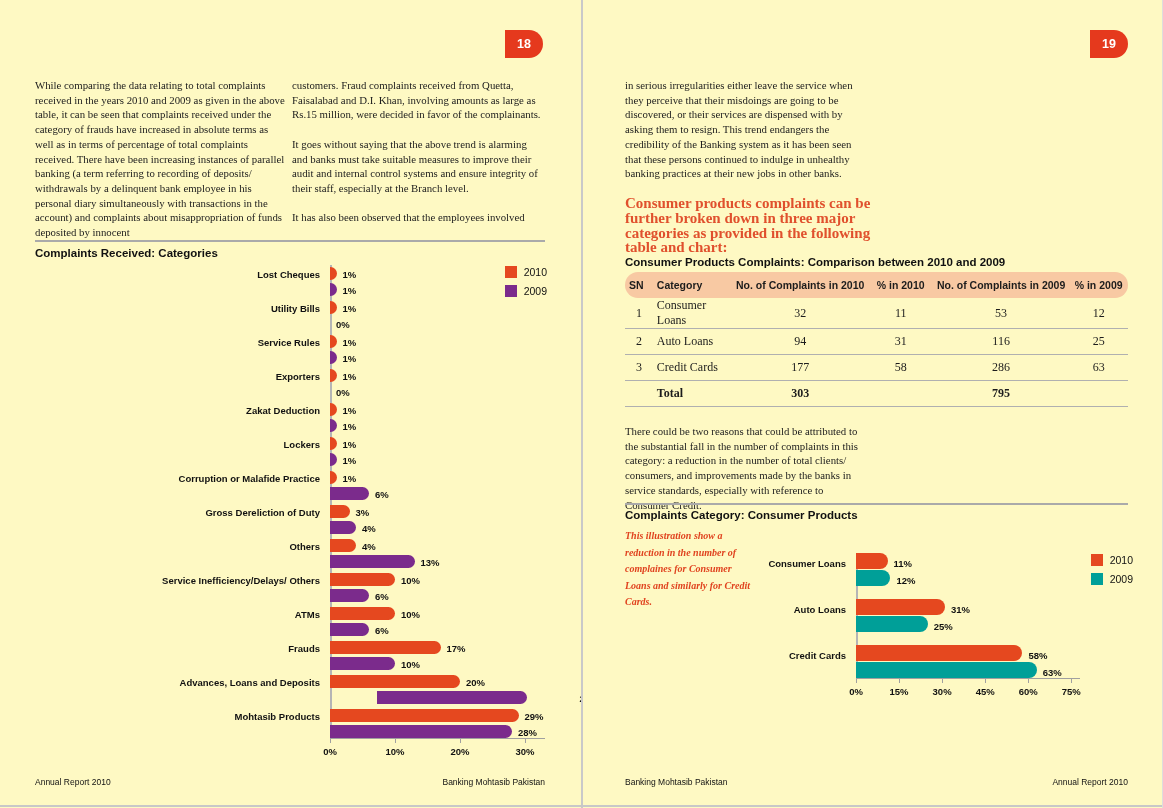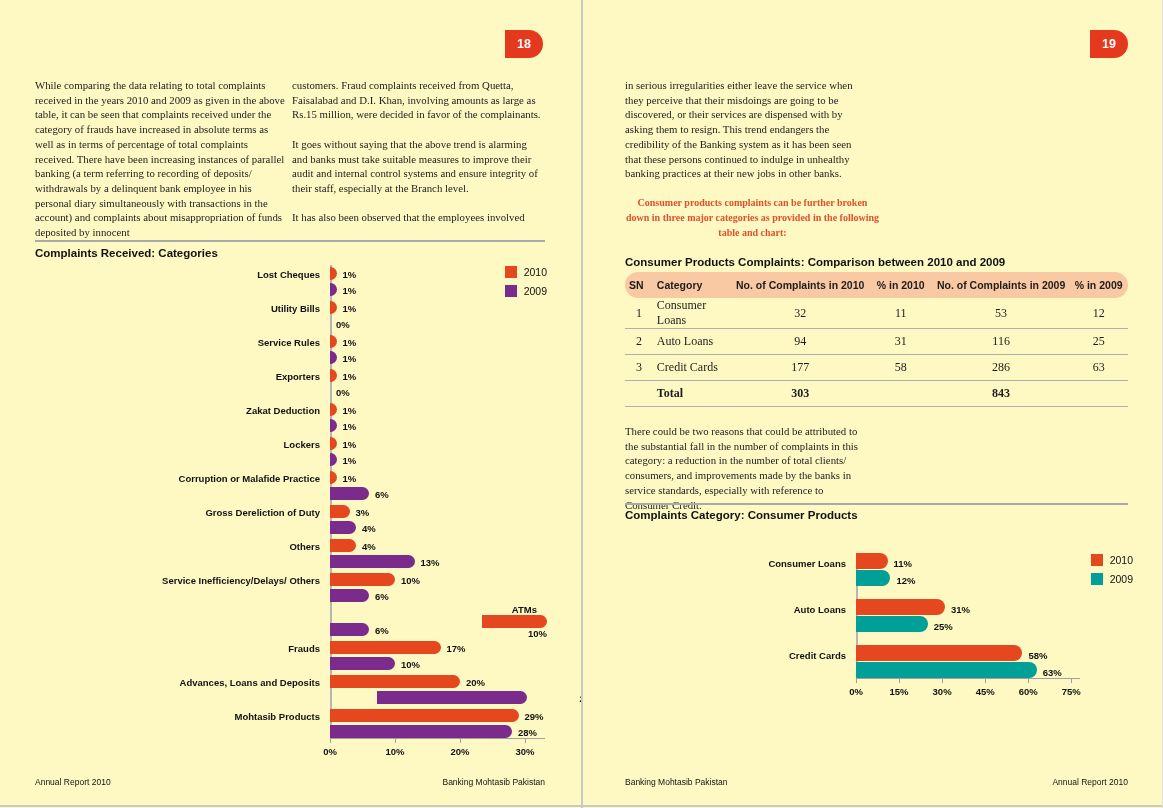--- a/index.html
+++ b/index.html
@@ -29,21 +29,21 @@
   .rule-right{left:42px;top:503px;width:503px;}
 
   .heading{position:absolute;margin:0;font-size:11.5px;font-weight:bold;color:#111;}
   .heading-left{left:35px;top:247px;}
   .table-title{left:42px;top:256px;}
   .heading-right2{left:42px;top:509px;}
 
   .para1{position:absolute;left:42px;top:78px;width:240px;}
   .highlight{position:absolute;left:42px;top:196px;width:255px;
              font-family:"Liberation Serif",serif;font-weight:bold;
-             font-size:10px;line-height:14.8px;color:var(--redtext,#e0502d);text-align:center;}
+             font-size:15px;line-height:14.8px;color:var(--redtext,#e0502d);}
   .para2{position:absolute;left:42px;top:424px;width:240px;}
   .caption{position:absolute;left:42px;top:528px;width:128px;
            font-family:"Liberation Serif",serif;font-style:italic;font-weight:bold;
            font-size:10px;line-height:16.5px;color:var(--captionred,#e0431f);}
 
   
   .cmp-table{position:absolute;left:42px;top:272px;width:503px;border-collapse:collapse;}
   .cmp-table th{background:var(--tablehead,#f8c9a3);font-size:10.5px;font-weight:bold;
                 height:26px;padding:0 4px;white-space:nowrap;}
   .cmp-table th:first-child{border-radius:13px 0 0 13px;}
@@ -217,21 +217,21 @@
             <div class="cat-label" style="width: 295px;">Service Inefficiency/Delays/ Others</div>
             <div class="bar" style="width: 65px; height: 13px; background: rgb(229, 72, 31); border-radius: 0px 7px 7px 0px;"></div>
             <span class="val">10%</span>
           </div>
           <div class="bar-line" style="height: 16px;">
             <div class="cat-label" style="width: 295px;"></div>
             <div class="bar" style="width: 39px; height: 13px; background: rgb(123, 43, 140); border-radius: 0px 7px 7px 0px;"></div>
             <span class="val">6%</span>
           </div>
           <div style="height: 2px;"></div>
-          <div class="bar-line" style="height: 16px; flex-direction: column;">
+          <div class="bar-line" style="height: 16px;">
             <div class="cat-label" style="width: 295px;">ATMs</div>
             <div class="bar" style="width: 65px; height: 13px; background: rgb(229, 72, 31); border-radius: 0px 7px 7px 0px;"></div>
             <span class="val">10%</span>
           </div>
           <div class="bar-line" style="height: 16px;">
             <div class="cat-label" style="width: 295px;"></div>
             <div class="bar" style="width: 39px; height: 13px; background: rgb(123, 43, 140); border-radius: 0px 7px 7px 0px;"></div>
             <span class="val">6%</span>
           </div>
           <div style="height: 2px;"></div>
@@ -333,33 +333,34 @@
             <td class="c">177</td>
             <td class="c">58</td>
             <td class="c">286</td>
             <td class="c">63</td>
           </tr>
           <tr class="total">
             <td class="c"></td>
             <td class="l">Total</td>
             <td class="c">303</td>
             <td class="c"></td>
-            <td class="c">843</td>
+            <td class="c">795</td>
             <td class="c"></td>
           </tr>
         </tbody>
     </table>
 
     <div class="bodytext para2">
       <p>There could be two reasons that could be attributed to the substantial fall in the number of complaints in this category: a reduction in the number of total clients/ consumers, and improvements made by the banks in service standards, especially with reference to Consumer Credit.</p>
     </div>
 
     <div class="hrule rule-right"></div>
     <h2 class="heading heading-right2">Complaints Category: Consumer Products</h2>
 
+    <div class="caption">This illustration show a reduction in the number of complaines for Consumer Loans and similarly for Credit Cards.</div>
 
     <div class="chart chart2">
         <div class="legend">
           <div class="lg-row">
             <span class="sw" style="background: rgb(229, 72, 31);"></span>
             <span class="lg-label">2010</span>
           </div>
           <div class="lg-row">
             <span class="sw" style="background: rgb(0, 159, 152);"></span>
             <span class="lg-label">2009</span>

